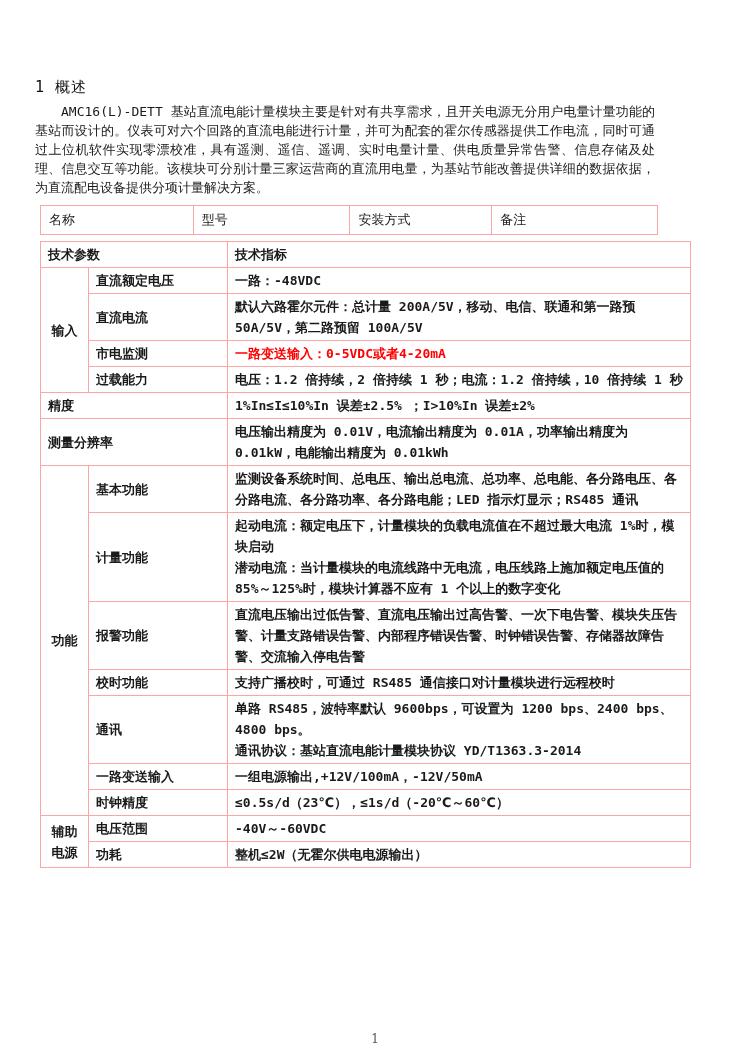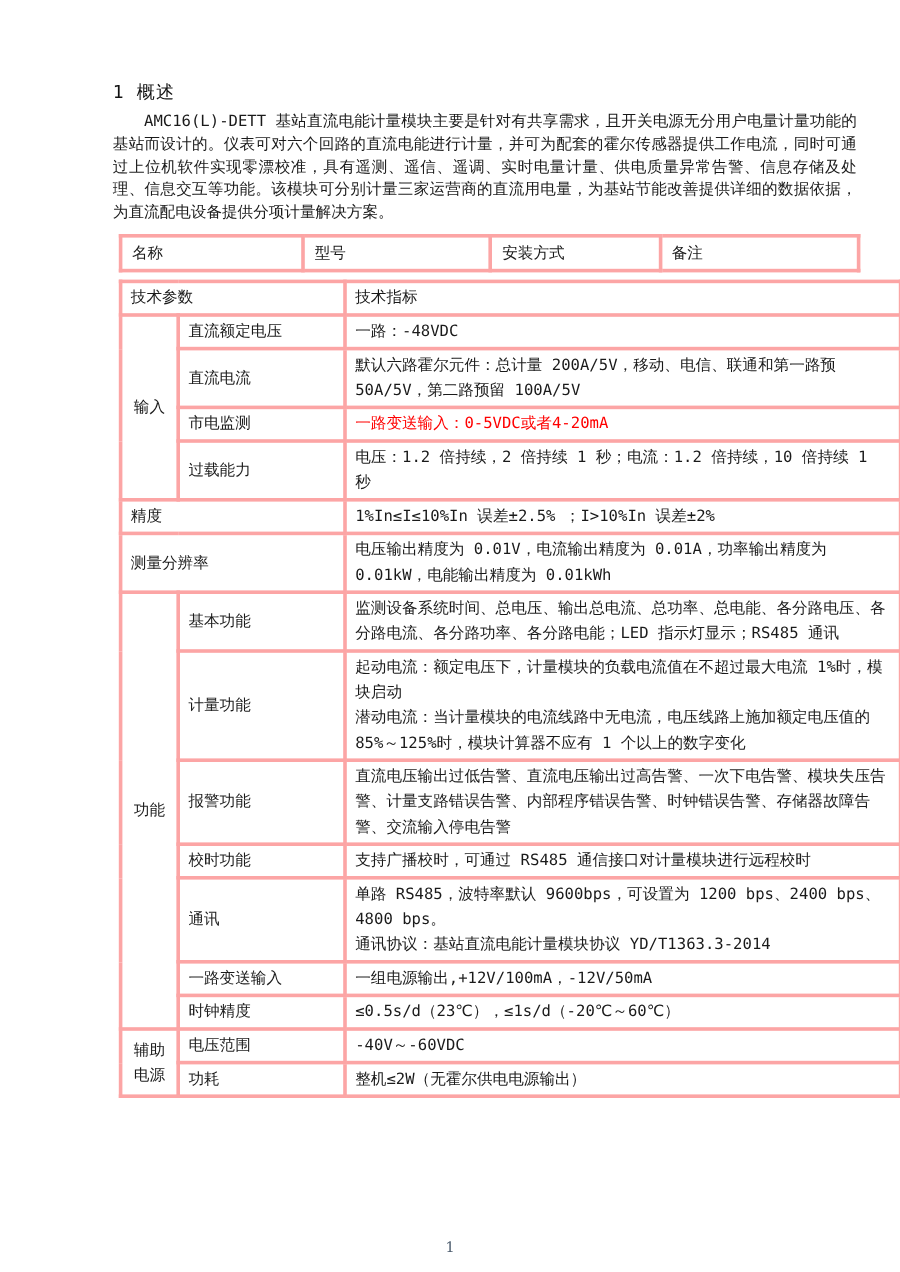--- a/index.html
+++ b/index.html
@@ -3,42 +3,42 @@
 <meta charset="utf-8">
 <style>
   * { margin:0; padding:0; box-sizing:border-box; }
   html,body { background:#ffffff; }
   body {
     width:750px; height:1060px;
     font-family:"DejaVu Sans Mono","DejaVu Sans",sans-serif;
     color:#1a1a1a;
   }
   .page { position:relative; width:750px; height:1060px; overflow:hidden; background:#fff; }
-  .content { padding:64px 58px 0 94px; }
+  .content { padding:64px 58px 0 35px;margin-top:10px; }
 
   .sec-heading {
     font-size:15px; font-weight:500; letter-spacing:1px;
     margin:4px 0 5px 0; color:#111;
   }
   .body-para {
     font-size:13px; line-height:19px; text-indent:2em;
     text-align:justify; color:#1a1a1a; width:620px;
   }
 
   table { border-collapse:collapse; font-size:13px; color:#1a1a1a; }
-  td { border:3px solid #fca5a5; vertical-align:middle; text-align:left; }
+  td { border:1px solid #fca5a5; vertical-align:middle; text-align:left; }
 
   .product-table { width:618px; margin:8px 0 0 5px; }
   .product-table td { padding:4px 8px; }
   .product-table tr.hdr td { height:29px; }
   .product-table tr.data td { height:37px; }
 
   .note-line { margin:11px 0 0 0; font-size:13px; color:#ff0000; }
 
-  .tech-table { width:650px; margin:6px 0 0 5px; table-layout:fixed; }
+  .tech-table { width:650px; margin:6px 0 0 5px; table-layout:fixed;font-weight:bold; }
   .tech-table td { padding:2px 7px; line-height:21px; }
   .center { text-align:left; }
   .group-cell { text-align:center; padding:2px 2px; }
   .red { color:#ff0000; }
   .cell-par { line-height:21px; }
 
   .page-number {
     position:absolute; bottom:14px; left:50%; transform:translateX(-50%);
     font-family:"DejaVu Serif",serif; font-size:12px; color:#4a5a6c;
   }

